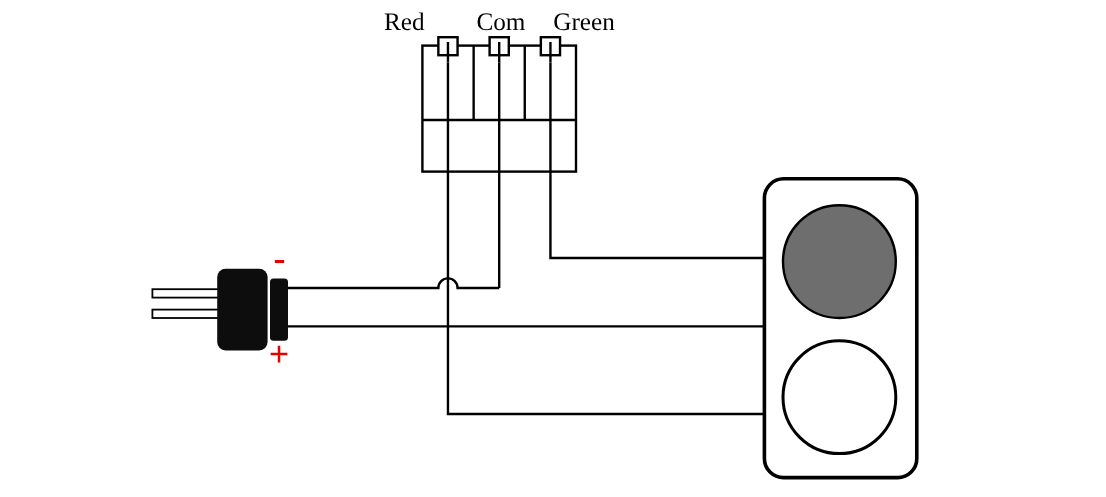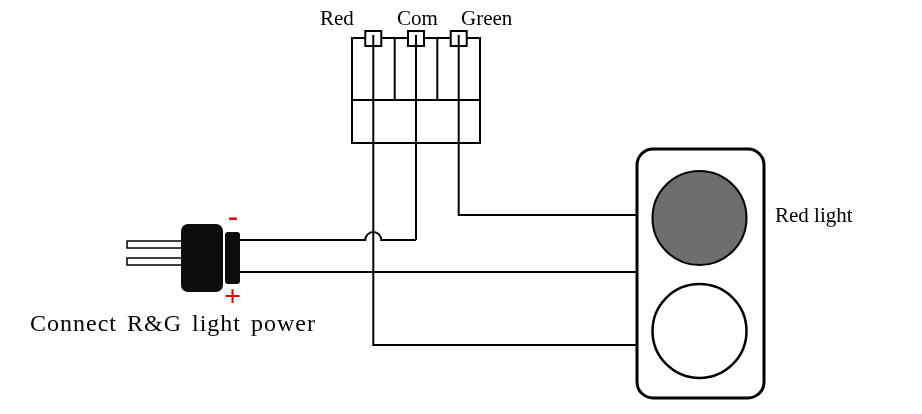--- a/index.html
+++ b/index.html
@@ -101,16 +101,14 @@
       <circle cx="699.5" cy="331" r="47" stroke="#000000" stroke-width="2.5" fill="#ffffff"></circle>
     </g>
   </svg>
 
   <div id="lbl-red" class="label terminal-label">Red</div>
   <div id="lbl-com" class="label terminal-label">Com</div>
   <div id="lbl-green" class="label terminal-label">Green</div>
 
   <div id="lbl-minus" class="label polarity">-</div>
   <div id="lbl-plus" class="label polarity">+</div>
-  <div id="lbl-caption" class="label">Connect R&amp;G light power</div>
 
-  <div id="lbl-redlight" class="label light-label">Red light</div>
 </div>
 
 </body></html>

